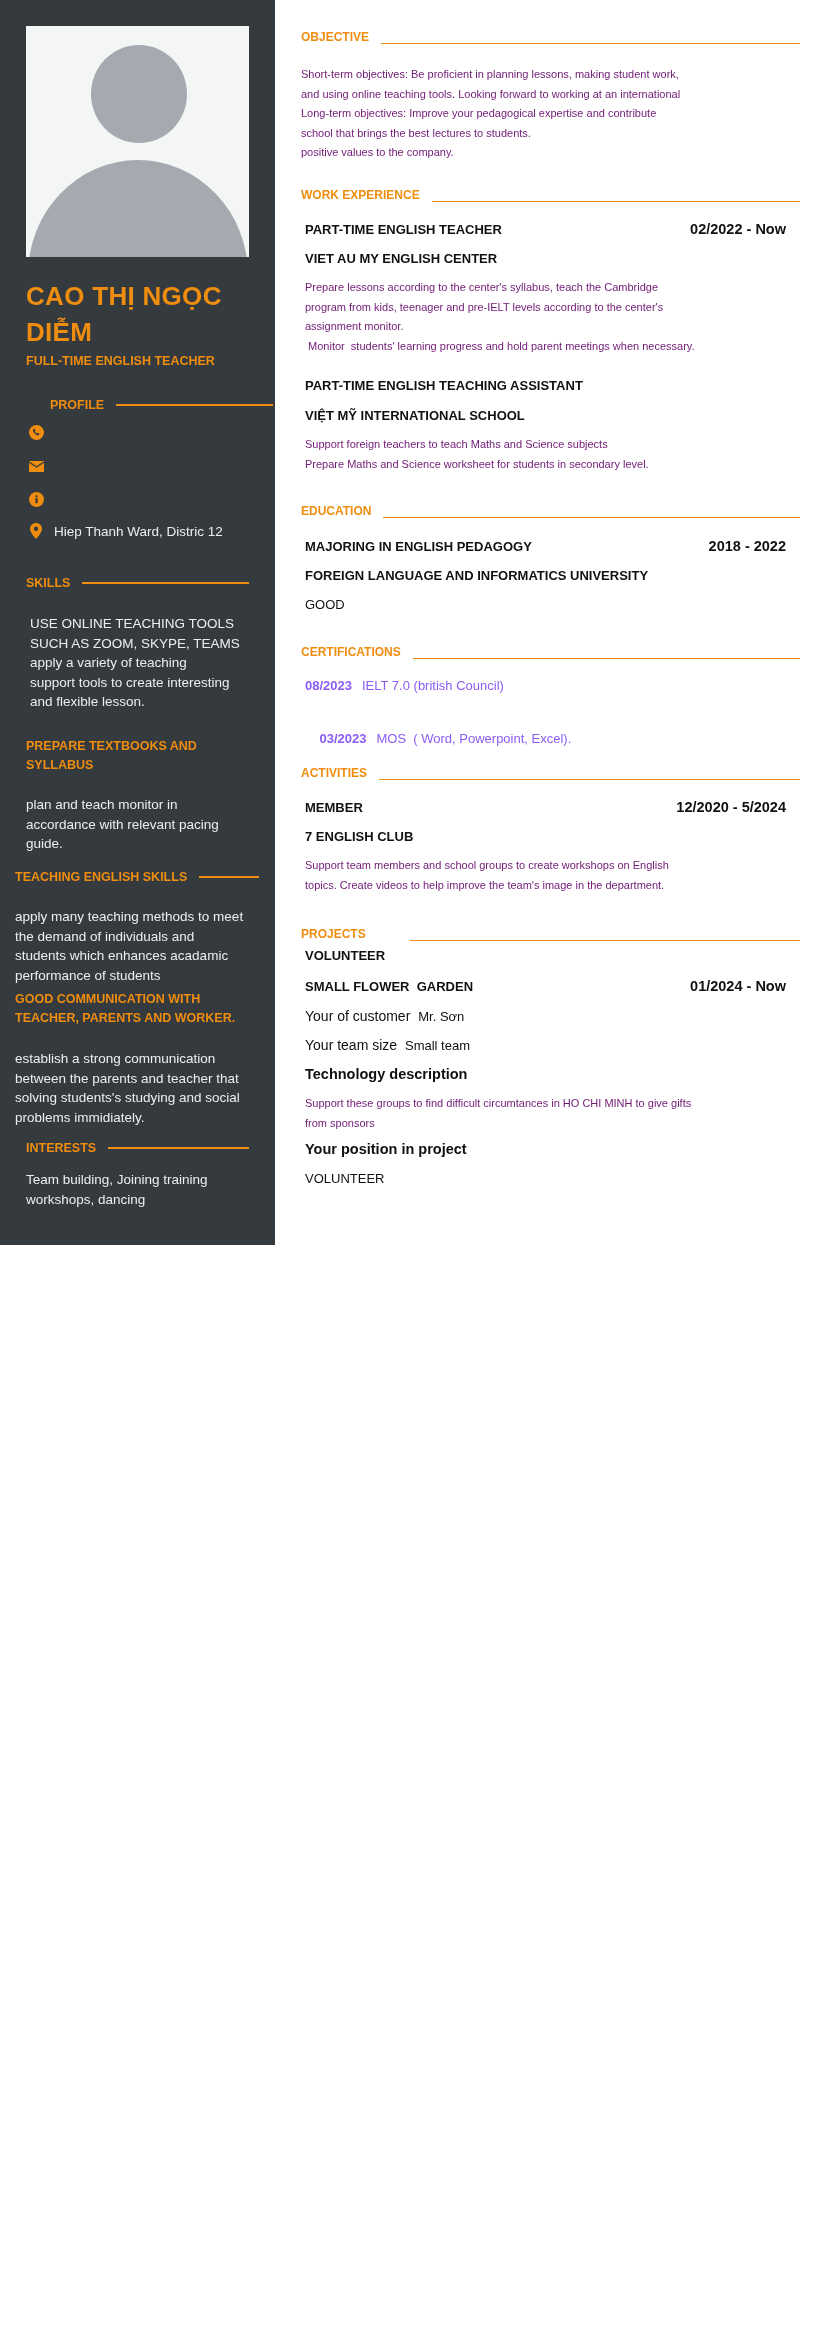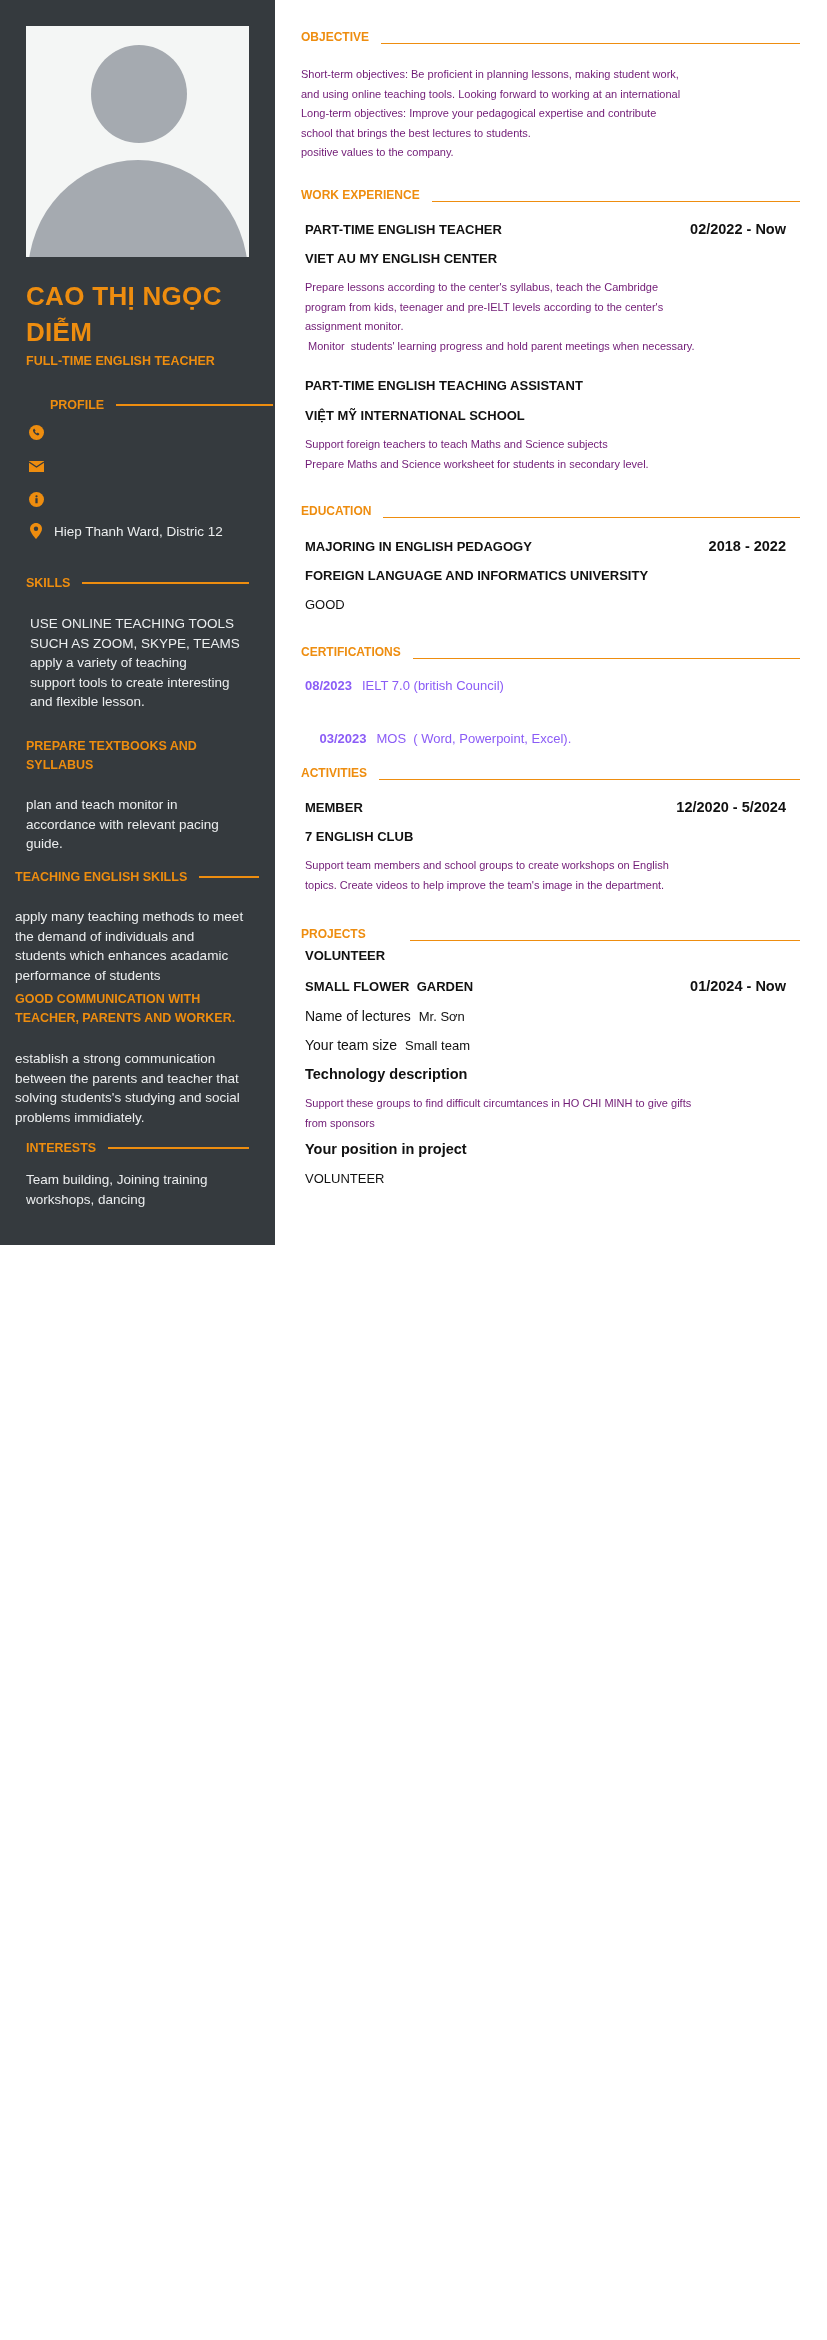--- a/index.html
+++ b/index.html
@@ -246,21 +246,21 @@
   <div class="main-heading" style="top:927px;gap:32px;">
     <span>PROJECTS</span>
     <span class="rule"></span>
   </div>
   <div class="mline b" style="top:948px;">VOLUNTEER</div>
   <div class="mrow" style="top:978px;">
     <span class="t" style="white-space:pre;">SMALL FLOWER  GARDEN</span>
     <span class="d">01/2024 - Now</span>
   </div>
   <div class="mline" style="top:1008px; font-size:14px;">
-    <span>Name of lectures</span>
+    <span>Your of customer</span>
     <span style="font-size:13px; margin-left:4px;">Mr. Sơn</span>
   </div>
   <div class="mline" style="top:1037px; font-size:14px;">
     <span>Your team size</span>
     <span style="font-size:13px; margin-left:4px;">Small team</span>
   </div>
   <div class="mline b" style="top:1066px; font-size:14.5px;">Technology description</div>
   <div class="mtext" style="left:305px; top:1094px;">
     <div>Support these groups to find difficult circumtances in HO CHI MINH to give gifts</div>
     <div>from sponsors</div>

